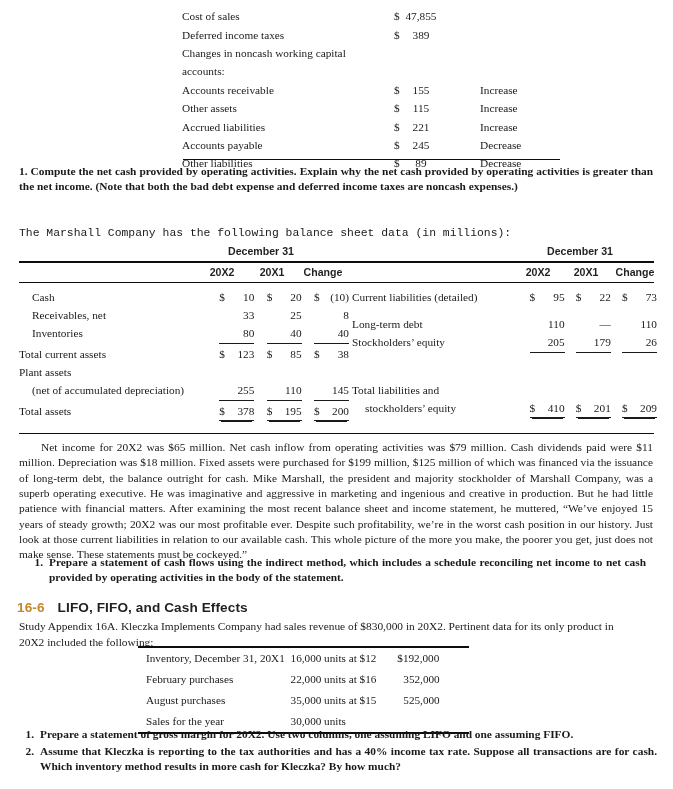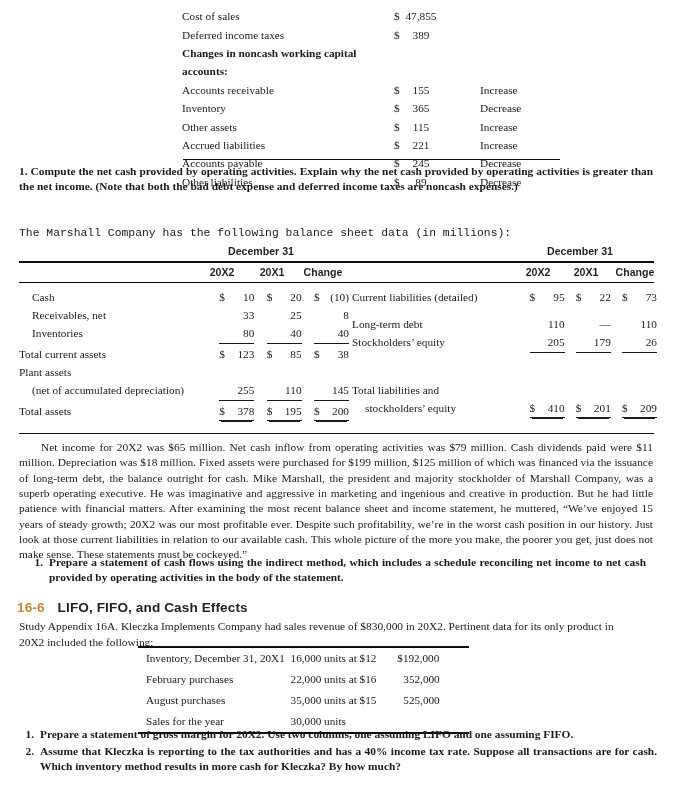--- a/index.html
+++ b/index.html
@@ -28,21 +28,21 @@
     font-size: 11.3px;
   }
   .top-schedule table { border-collapse: collapse; width: 100%; }
   .top-schedule td {
     padding: 1.4px 0;
     vertical-align: baseline;
     line-height: 1.38;
     white-space: nowrap;
   }
   .ts-label { text-align: left; width: 212px; }
-  .ts-label.bold { font-weight: bold; }
+  .ts-label.bold { font-weight: normal; }
   .ts-val   { text-align: left; width: 86px; padding-left: 4px; }
   .ts-note  { text-align: left; width: 82px; padding-left: 20px; }
   .ts-amt   { display: inline-block; }
   .ts-cur   { display: inline-block; width: 10px; }
   .ts-num   { display: inline-block; width: 34px; text-align: center; }
 
   .rule-top-schedule {
     position: absolute;
     left: 183px;
     top: 159px;
@@ -247,25 +247,20 @@
           </tr>
           <tr>
             <td class="ts-label bold">accounts:</td>
             <td class="ts-val"></td>
             <td class="ts-note"></td>
           </tr>
           <tr>
             <td class="ts-label">Accounts receivable</td>
             <td class="ts-val"><span class="ts-amt"><span class="ts-cur">$</span><span class="ts-num">155</span></span></td>
             <td class="ts-note">Increase</td>
-          </tr>
-          <tr>
-            <td class="ts-label">Inventory</td>
-            <td class="ts-val"><span class="ts-amt"><span class="ts-cur">$</span><span class="ts-num">365</span></span></td>
-            <td class="ts-note">Decrease</td>
           </tr>
           <tr>
             <td class="ts-label">Other assets</td>
             <td class="ts-val"><span class="ts-amt"><span class="ts-cur">$</span><span class="ts-num">115</span></span></td>
             <td class="ts-note">Increase</td>
           </tr>
           <tr>
             <td class="ts-label">Accrued liabilities</td>
             <td class="ts-val"><span class="ts-amt"><span class="ts-cur">$</span><span class="ts-num">221</span></span></td>
             <td class="ts-note">Increase</td>

